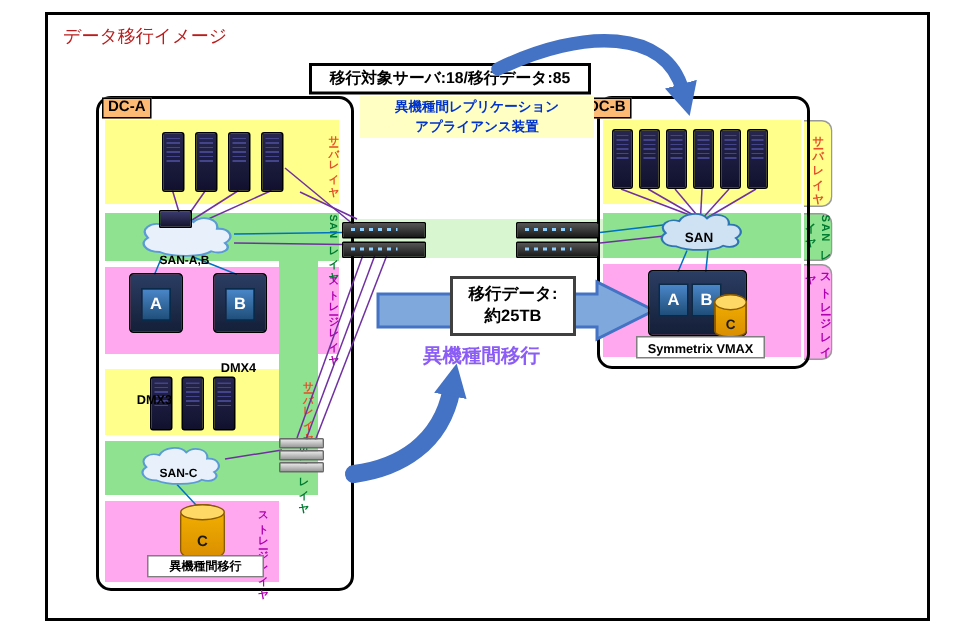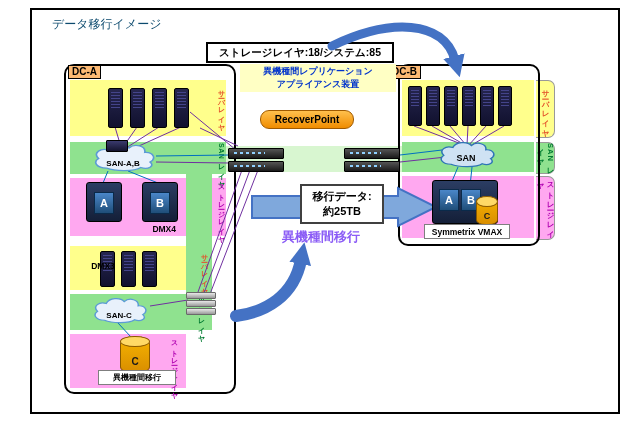--- a/index.html
+++ b/index.html
@@ -1,19 +1,19 @@
 <!DOCTYPE html>
 <html><head>
 <meta charset="utf-8">
 <style>
   html,body{margin:0;padding:0;background:#fff;}
   .stage{position:relative;width:640px;height:426px;background:#fff;overflow:hidden;
          font-family:"Liberation Sans","DejaVu Sans",sans-serif;}
   .frame{position:absolute;left:30px;top:8px;width:586px;height:402px;border:2px solid #000;background:#fff;}
-  .title{position:absolute;left:52px;top:16px;font-size:12px;color:#0c4a6e;z-index:5;font-family:Liberation Mono, monospace;}
+  .title{position:absolute;left:42px;top:16px;font-size:12px;color:#b91c1c;z-index:5;font-family:Liberation Mono, monospace;}
   .band{position:absolute;z-index:1;}
   .dcbox{position:absolute;border:2.5px solid #000;border-radius:10px;z-index:2;}
   .dclabel{position:absolute;z-index:5;font-size:10px;font-weight:bold;border:1.5px solid #000;background:#fdba74;padding:0 3px;line-height:12px;}
   .tab{position:absolute;width:18px;z-index:2;display:flex;align-items:center;justify-content:center;border-radius:0 7px 7px 0;border:1px solid #999;border-left:none;}
   .vtext{writing-mode:vertical-rl;font-size:7.5px;font-weight:bold;letter-spacing:1px;}
   .vsmall{position:absolute;writing-mode:vertical-rl;font-size:7px;font-weight:bold;z-index:3;letter-spacing:0.5px;}
   .server{position:absolute;width:13px;height:38px;z-index:4;border:1px solid #000;border-radius:2px;
           background:linear-gradient(180deg,#26264f 0%,#11112e 100%);}
   .server::after{content:"";position:absolute;left:2px;right:2px;top:3px;height:16px;
           background:repeating-linear-gradient(180deg,#44448a 0 1px,transparent 1px 3px);}
@@ -94,21 +94,21 @@
   <div class="vsmall" style="left:216px;top:180px;color:#B000B0;">ストレージレイヤ</div>
   <div class="vsmall" style="left:199px;top:249px;color:#E3502A;">サーバレイヤ</div>
   <div class="vsmall" style="left:196px;top:297px;color:#007A30;">SANレイヤ</div>
   <div class="vsmall" style="left:169px;top:336px;color:#B000B0;">ストレージレイヤ</div>
 
   <div class="dcbox" style="left:64px;top:64px;width:168px;height:326px;"></div>
   <div class="dclabel" style="left:68px;top:65px;">DC-A</div>
   <div class="dcbox" style="left:398px;top:64px;width:138px;height:178px;"></div>
   <div class="dclabel" style="left:388px;top:65px;">DC-B</div>
 
-  <div class="targetbox">ストレージレイヤ:18/システム:85</div>
+  <div class="targetbox">移行対象サーバ:18/移行データ:85</div>
 
   <svg id="lines" class="layer">
     <g stroke="#7030A0" stroke-width="1">
       <line x1="115" y1="127" x2="121" y2="147"></line>
         <line x1="137" y1="127" x2="123" y2="147"></line>
       <line x1="159" y1="127" x2="126" y2="148"></line>
         <line x1="181" y1="127" x2="130" y2="150"></line>
       <line x1="156" y1="162" x2="229" y2="163"></line>
       <line x1="400" y1="162" x2="446" y2="157"></line>
       <line x1="414" y1="126" x2="464" y2="145"></line>
@@ -149,21 +149,21 @@
   <div class="server" style="left:426px;top:86px;width:12px;"></div>
   <div class="server" style="left:444px;top:86px;width:12px;"></div>
   <div class="server" style="left:462px;top:86px;width:12px;"></div>
   <div class="server" style="left:480px;top:86px;width:12px;"></div>
   <div class="server" style="left:498px;top:86px;width:12px;"></div>
 
   <div class="cloud" style="left:90px;top:142px;width:66px;height:30px;">
     <svg viewBox="0 0 100 60" preserveAspectRatio="none">
         <path d="M25,52 C10,52 4,40 13,33 C4,22 16,11 28,16 C33,4 52,2 59,12 C68,2 85,8 83,21 C96,20 101,33 91,40 C99,48 88,56 77,51 C68,59 38,59 25,52 Z" fill="#E8F1FB" stroke="#5B9BD5" stroke-width="2.5"></path>
       </svg>
-    <div class="cl" style="font-size:8px;padding-top:6px;">
+    <div class="cl" style="font-size:8px;padding-top:16px;">
         <span>SAN-A,B</span>
       </div>
   </div>
   <div class="minisw" style="left:106px;top:140px;"></div>
 
 
   <div class="cloud" style="left:436px;top:140px;width:60px;height:28px;">
     <svg viewBox="0 0 100 60" preserveAspectRatio="none">
         <path d="M25,52 C10,52 4,40 13,33 C4,22 16,11 28,16 C33,4 52,2 59,12 C68,2 85,8 83,21 C96,20 101,33 91,40 C99,48 88,56 77,51 C68,59 38,59 25,52 Z" fill="#CFE2F3" stroke="#2E75B6" stroke-width="2.5"></path>
       </svg>
@@ -195,41 +195,40 @@
       <div class="unit"></div>
   </div>
 
   <div class="dmx" style="left:86px;top:182px;">
     <div class="lbox" style="left:7px;top:9px;">A</div>
   </div>
   <div class="unitlabel" style="left:86px;top:222px;width:34px;margin-top:39px;">DMX3</div>
   <div class="dmx" style="left:142px;top:182px;">
     <div class="lbox" style="left:7px;top:9px;">B</div>
   </div>
-  <div class="unitlabel" style="left:142px;top:224px;width:34px;text-align:right;">DMX4</div>
+  <div class="unitlabel" style="left:142px;top:240px;width:34px;">DMX4</div>
 
   <div class="dmx" style="left:432px;top:180px;width:64px;height:42px;">
     <div class="lbox" style="left:6px;top:8px;">A</div>
     <div class="lbox" style="left:28px;top:8px;">B</div>
   </div>
   <div class="cyl" style="left:476px;top:196px;width:20px;height:24px;font-size:9px;padding-bottom:3px;">
     <span>C</span>
   </div>
   <div class="whitestrip" style="left:424px;top:224px;width:84px;height:13px;font-size:8.5px;">Symmetrix VMAX</div>
 
   <div class="cyl" style="left:120px;top:336px;width:28px;height:30px;font-size:10px;padding-bottom:5px;">
     <span>C</span>
   </div>
   <div class="whitestrip" style="left:98px;top:370px;width:76px;height:13px;font-size:8px;">異機種間移行</div>
 
   <div class="appliance">
     <div>異機種間レプリケーション</div>
     <div>アプライアンス装置</div>
   </div>
-  <div class="rpoint">RecoverPoint</div>
 
   <div class="migbox">
     <span>移行データ:</span>
     <span>約25TB</span>
   </div>
   <div class="hetero">異機種間移行</div>
 
   <svg id="arrows" class="layer">
     <defs>
       <marker id="ah" markerUnits="userSpaceOnUse" markerWidth="22" markerHeight="22" refX="4" refY="11" orient="auto">

